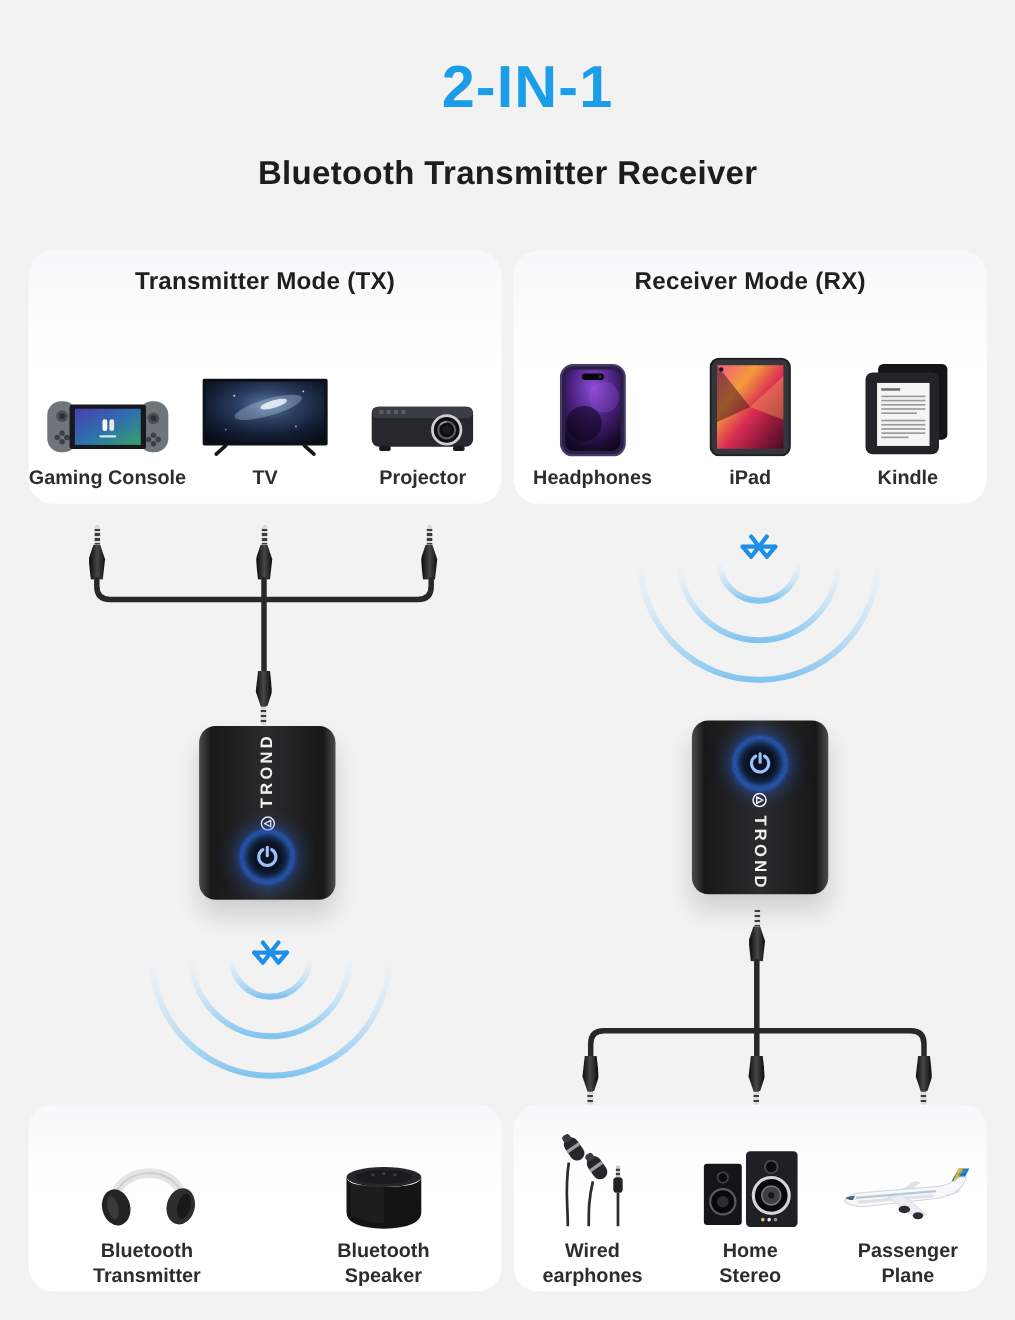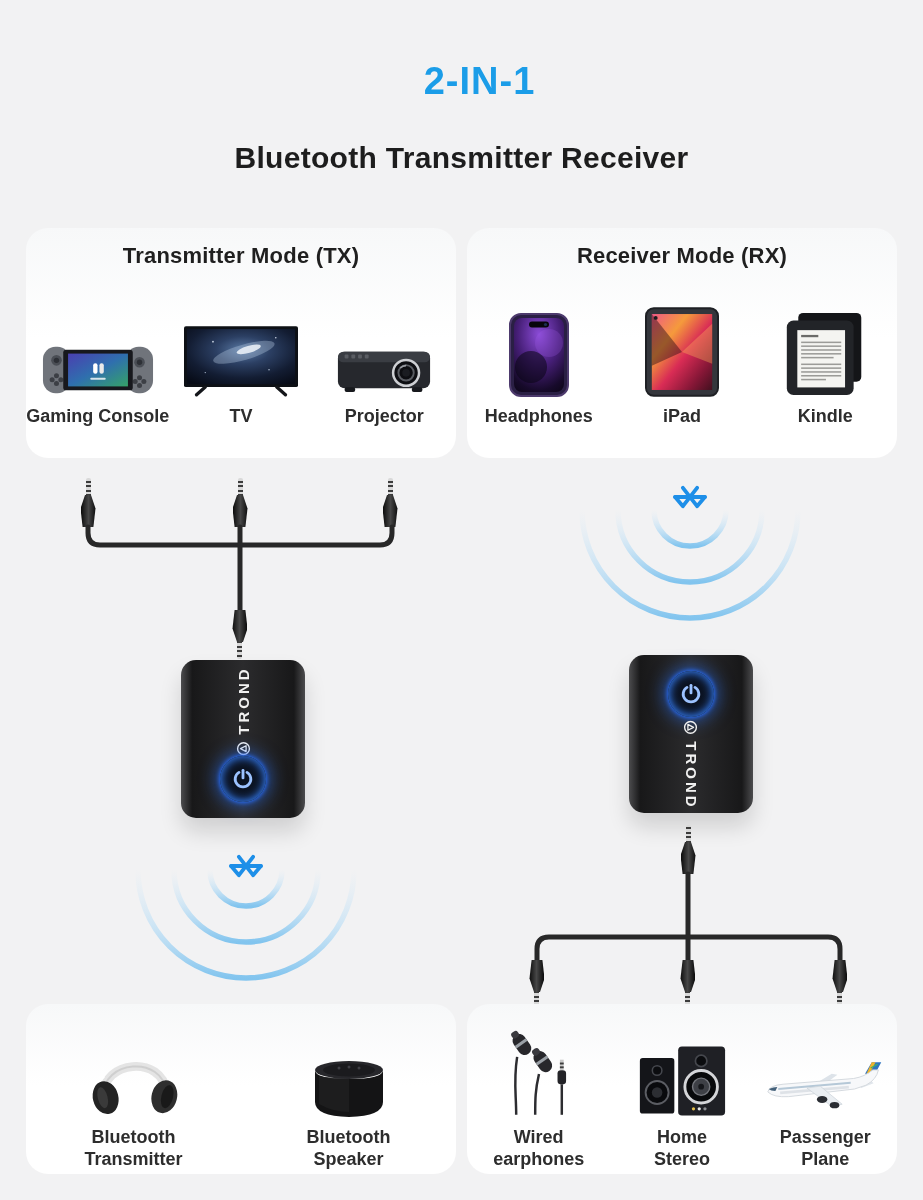--- a/index.html
+++ b/index.html
@@ -2,37 +2,37 @@
 <html><head>
 <meta charset="utf-8">
 <style>
   * { margin:0; padding:0; box-sizing:border-box; }
   html,body { background:#e9e9ea; }
   body { font-family:"Liberation Sans", sans-serif; }
   .canvas { position:relative; width:923px; height:1200px; margin:0 auto;
             background:#f2f2f3; overflow:hidden; }
 
   
-  .page-title { position:absolute; left:0; right:0; top:60px; text-align:center;
-                font-size:38px; font-weight:bold; letter-spacing:1px; color:#1b9de8;padding-left:36px; }
+  .page-title { position:absolute; left:0; right:0; top:48px; text-align:center;
+                font-size:54px; font-weight:bold; letter-spacing:1px; color:#1b9de8;padding-left:36px; }
   .page-subtitle { position:absolute; left:0; right:0; top:141px; text-align:center;
                    font-size:30px; font-weight:700; color:#1d1d1d; letter-spacing:.3px; }
 
   
   .card { position:absolute; width:430px; border-radius:22px;
           background:linear-gradient(180deg,#f7f8f9 0%,#ffffff 48%); }
   .card.tx-devices  { left:26px;  top:228px; height:230px; }
   .card.rx-devices  { left:467px; top:228px; height:230px; }
   .card.tx-outputs  { left:26px;  top:1004px; height:170px; }
   .card.rx-outputs  { left:467px; top:1004px; height:170px; }
 
   .card-title { text-align:center; padding-top:15px; font-size:22px; font-weight:700;
                 color:#1f1f1f; letter-spacing:.2px; }
   .items { position:absolute; left:0; right:0; bottom:0; display:flex; }
-  .tx-devices .items, .rx-devices .items { top:49px;justify-content:flex-end; }
+  .tx-devices .items, .rx-devices .items { top:67px;justify-content:flex-end; }
   .tx-outputs .items, .rx-outputs .items { top:0; }
   .item { flex:1; display:flex; flex-direction:column; align-items:center; }
   .icon-box { flex:0 0 auto; display:flex; align-items:flex-end; justify-content:center; }
   .tx-devices .icon-box, .rx-devices .icon-box { height:112px; margin-top:8px; }
   .tx-outputs .icon-box, .rx-outputs .icon-box { height:90px; margin-top:24px; }
   .item-label { margin-top:9px; font-size:18px; font-weight:700; color:#2d2d2d;
                 text-align:center; line-height:1.22; }
   .item-label span { display:block; }
 
   

